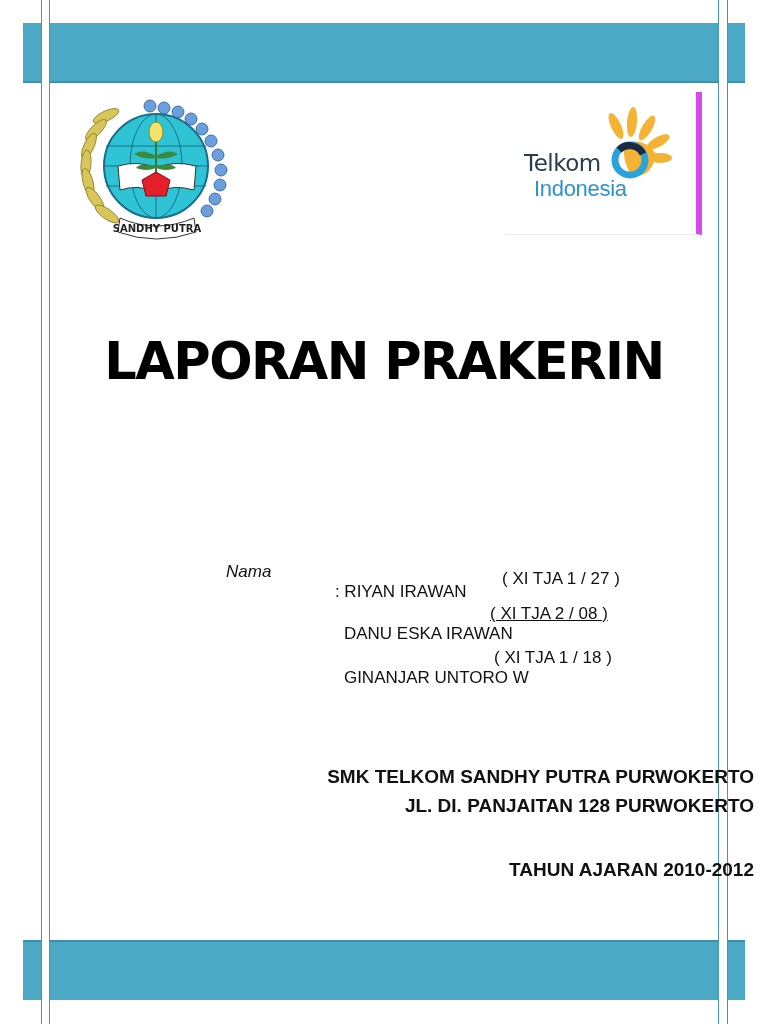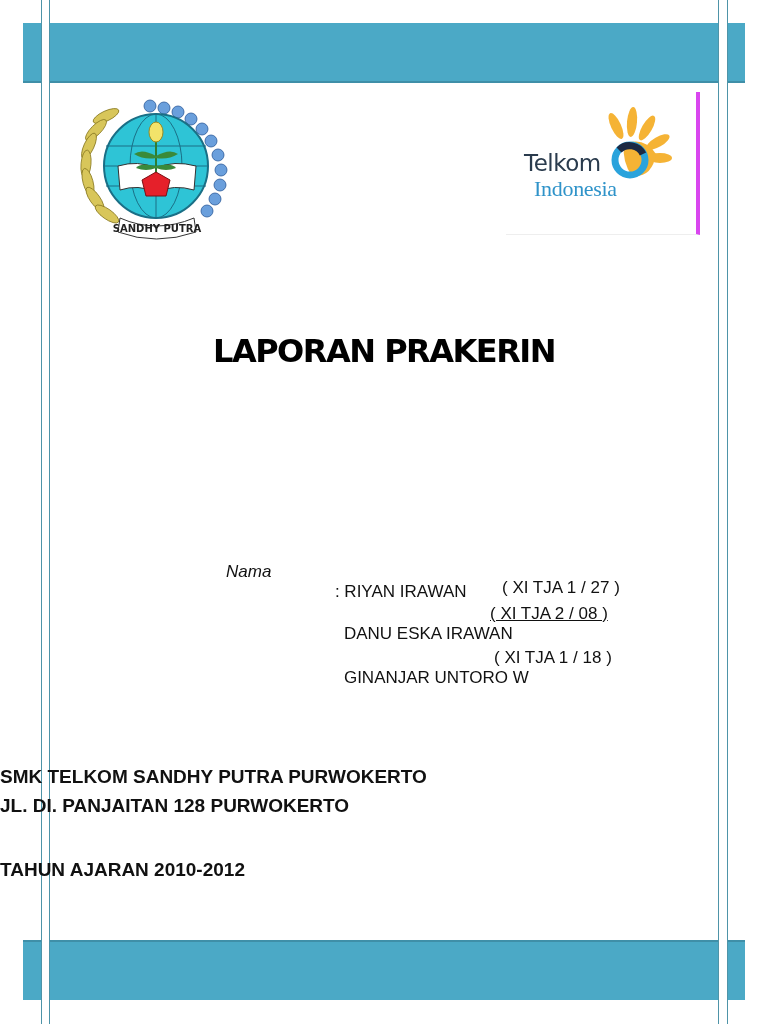--- a/index.html
+++ b/index.html
@@ -11,40 +11,40 @@
   }
   .bar { position:absolute; background:#4ba9c6; }
   .bar.edge-top { box-shadow: inset 0 -2px 0 #3f8fa8; }
   .bar.edge-bottom { box-shadow: inset 0 2px 0 #3f8fa8; }
   .vline { position:absolute; top:0; width:1px; height:1024px; background:#4e94a8; }
   .vgap { position:absolute; background:#ffffff; }
 
   .logo-left { position:absolute; left:78px; top:94px; width:168px; height:150px; }
   .logo-right {
     position:absolute; left:506px; top:92px; width:190px; height:142px;
-    background:#fff; border-right:4px solid #d946ef; border-bottom:1px solid #eee;
+    background:#fff; border-right:6px solid #d946ef; border-bottom:1px solid #eee;
   }
   .telkom-word {
     position:absolute; left:18px; top:58px; font-size:23px; color:#2a3b4d;
     font-family:"DejaVu Sans", sans-serif; letter-spacing:-0.5px;
   }
   .indonesia-word {
     position:absolute; left:28px; top:84px; font-size:22px; color:#2f93c9;
-    font-family:Liberation Serif, serif; letter-spacing:-0.3px;
+    font-family:Liberation Sans, sans-serif; letter-spacing:-0.3px;
   }
 
   .title {
     position:absolute; left:0; width:768px; top:332px; text-align:center;
-    font-family:"DejaVu Sans", sans-serif; font-weight:bold; font-size:32px;
+    font-family:"DejaVu Sans", sans-serif; font-weight:bold; font-size:51px;
     letter-spacing:-1.5px; color:#000;
   }
   .names { position:absolute; left:226px; top:562px; font-size:17px; color:#111; }
   .row { position:absolute; white-space:pre; }
   .footer-line {
-    position:absolute; left:0; width:754px; text-align:left;
+    position:absolute; left:0; width:754px; text-align:right;
     font-weight:bold; font-size:19px; color:#111;
   }
 </style>
 </head>
 <body>
 
 <div class="bar edge-top" style="left:23px; top:23px; width:722px; height:60px;"></div>
 <div class="bar edge-bottom" style="left:23px; top:940px; width:722px; height:60px;"></div>
 
 <div class="vgap" style="left:41px; top:23px; width:8px; height:60px;"></div>
@@ -127,21 +127,21 @@
 </div>
 
 <div class="title">LAPORAN PRAKERIN</div>
 
 <div class="names">
   <div class="row" style="left:0; top:0;font-style:italic;">Nama</div>
 
   <div class="row" style="left:90px; top:0;">
     <span>: </span><span>RIYAN IRAWAN</span>
   </div>
-  <div class="row" style="left:276px; top:16px;">( XI TJA 1 / 27 )</div>
+  <div class="row" style="left:276px; top:7px;">( XI TJA 1 / 27 )</div>
 
   <div class="row" style="left:99px; top:42px;">
     <span>DANU ESKA IRAWAN</span>
   </div>
   <div class="row" style="left:264px; top:42px;text-decoration:underline;">( XI TJA 2 / 08 )</div>
 
   <div class="row" style="left:99px; top:86px;">
     <span>GINANJAR UNTORO W</span>
   </div>
   <div class="row" style="left:268px; top:86px;">( XI TJA 1 / 18 )</div>

